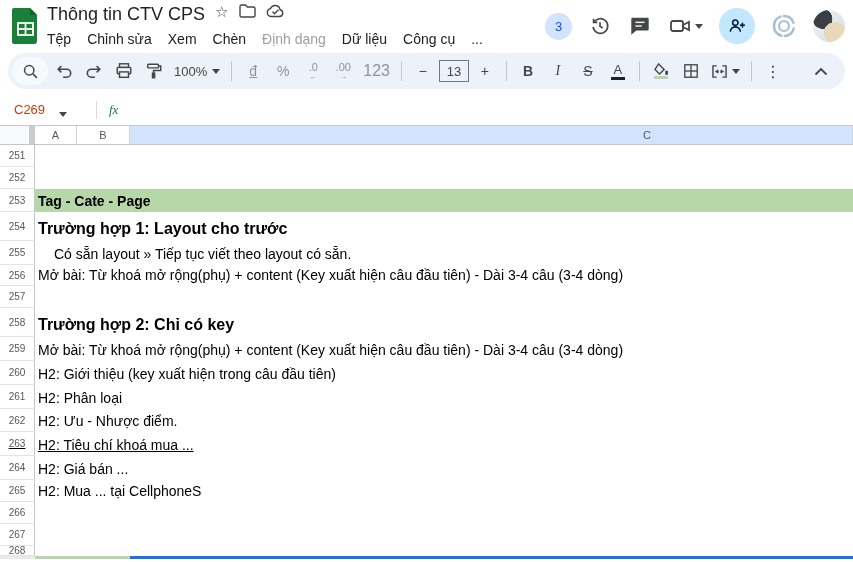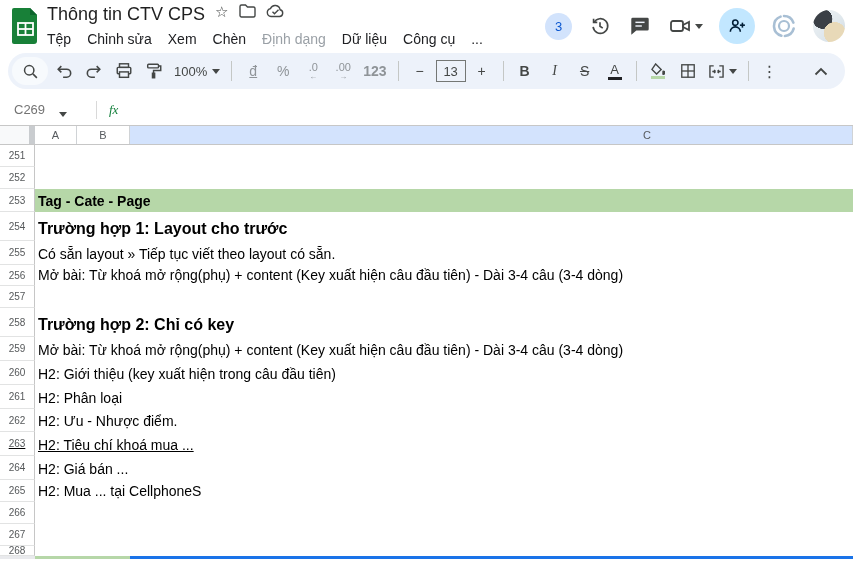--- a/index.html
+++ b/index.html
@@ -53,21 +53,21 @@
   .fill-ic { display:flex; flex-direction:column; align-items:center; }
   .fill-ic .bar { width:14px; height:3px; background:var(--green,#b6d7a8); margin-top:1px; }
   .dec-ic { display:flex; flex-direction:column; align-items:center; line-height:1; font-size:11px; }
   .dec-ic .arr { font-size:8px; }
   .t-spacer { flex:1 1 auto; }
   .more-dots { font-size:16px; letter-spacing:0; }
 
   
   .formula-bar { height:32px; display:flex; align-items:center; border-bottom:1px solid #c7c7c7;
     padding-left:14px; background:#fff; }
-  .name-box { display:flex; align-items:flex-end; gap:14px; width:76px; font-size:13px; color:#737373; cursor:pointer; }
+  .name-box { display:flex; align-items:flex-end; gap:14px; width:76px; font-size:13px; color:#c2410c; cursor:pointer; }
   .fb-sep { width:1px; height:18px; background:#d9d9d9; margin:0 12px 0 6px; }
   .fx { font-style:italic; color:#15803d; font-size:13px; font-family:"Liberation Serif",serif; margin-right:12px; }
   .fb-input { flex:1; font-size:13px; color:#202124; height:100%; display:flex; align-items:center; }
 
   
   .col-headers { height:19px; display:flex; border-bottom:1px solid #c6c6c6; background:#fff; }
   .corner { width:35px; height:100%; background:#f8f9fa; border-right:6px solid #c9cccf; flex:0 0 auto; }
   .col-h { border-right:1px solid #d0d3d6; font-size:11px; color:#575b5f; display:flex;
     align-items:center; justify-content:center; flex:0 0 auto; cursor:pointer; }
   .col-h.selected { background:var(--colsel,#d3e3fd); justify-content:flex-start; padding-left:513px; }
@@ -213,21 +213,21 @@
     <button class="t-btn mutedt u-dong">đ</button>
     <button class="t-btn mutedt">%</button>
     <button class="t-btn mutedt dec-ic">
       <span>.0</span>
       <span class="arr">←</span>
     </button>
     <button class="t-btn mutedt dec-ic">
       <span>.00</span>
       <span class="arr">→</span>
     </button>
-    <button class="t-btn mutedt" style="font-size:14px;font-weight:bold;">123</button>
+    <button class="t-btn mutedt" style="font-size:16px;">123</button>
     <span class="t-sep"></span>
     <button class="t-btn">−</button>
     <span class="fs-box">13</span>
     <button class="t-btn">+</button>
     <span class="t-sep"></span>
     <button class="t-btn" style="font-weight:bold;">B</button>
     <button class="t-btn" style="font-style:italic;font-family:'Liberation Serif',serif;">I</button>
     <button class="t-btn strike-g">S</button>
     <button class="t-btn">
       <span class="a-color">
@@ -311,21 +311,21 @@
     </div>
   </div>
 
   <div class="row heading" style="height: 29px;">
     <div class="gutter">254</div>
     <div class="cells">
       <span class="celltext">Trường hợp 1: Layout cho trước</span>
     </div>
   </div>
 
-  <div class="row normal" style="height: 24px;">
+  <div class="row normal" style="height: 24px; gap: 16px;">
     <div class="gutter">255</div>
     <div class="cells">
       <span class="celltext">Có sẵn layout » Tiếp tục viết theo layout có sẵn.</span>
     </div>
   </div>
 
   <div class="row normal" style="height: 21px;">
     <div class="gutter">256</div>
     <div class="cells">
       <span class="celltext">Mở bài: Từ khoá mở rộng(phụ) + content (Key xuất hiện câu đầu tiên) - Dài 3-4 câu (3-4 dòng)</span>

